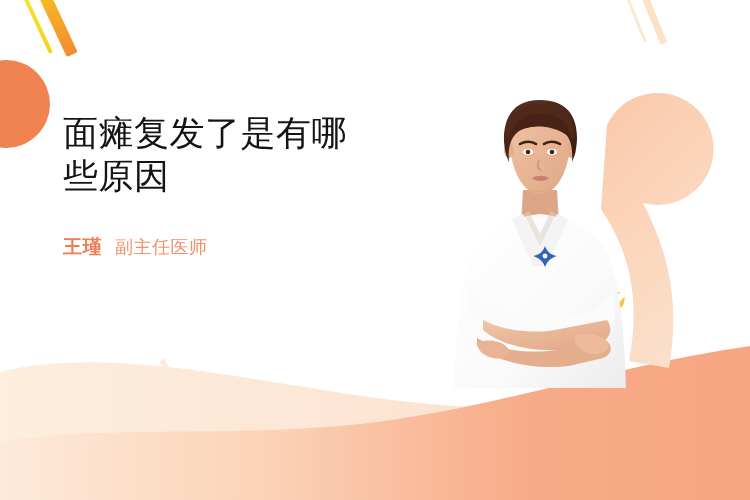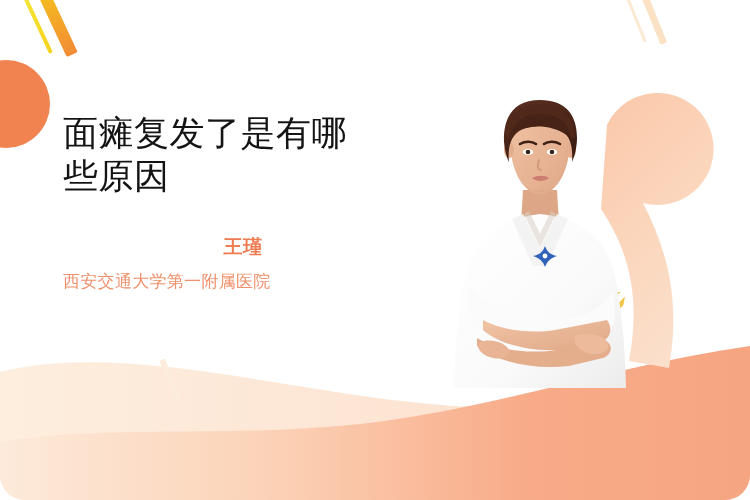--- a/index.html
+++ b/index.html
@@ -11,21 +11,20 @@
   body {
     font-family: "Liberation Sans", "DejaVu Sans", sans-serif;
   }
 
   #cover {
     position: relative;
     width: 750px;
     height: 500px;
     overflow: hidden;
     background: #ffffff;
-    border-radius: 25px;
   }
 
   
   .bg-layer {
     position: absolute;
     inset: 0;
     width: 750px;
     height: 500px;
     pointer-events: none;
   }
@@ -150,21 +149,20 @@
     color: #141414;
     letter-spacing: 0.5px;
     white-space: pre-wrap;
   }
 
   .byline {
     margin: 37px 0 0 0;
     display: flex;
     align-items: baseline;
     gap: 13px;
-    justify-content: center;
   }
   .doctor-name {
     font-size: 19px;
     font-weight: bold;
     color: #ef7d52;
     letter-spacing: 0.5px;
   }
   .doctor-title {
     font-size: 18px;
     font-weight: 400;
@@ -305,20 +303,20 @@
       <path d="M100,88 C106,94 124,94 130,88 C124,96 106,96 100,88 Z" fill="#d9a184" opacity="0.5"></path>
     </g>
   </svg>
 
   <div class="text-block">
     <h1 class="title">面瘫复发了是有哪
 些原因</h1>
 
     <div class="byline">
       <span class="doctor-name">王瑾</span>
+      <span class="doctor-title">副主任医师</span>
     </div>
 
     <div class="affiliation">
-      <div>西安交通大学第一附属医院</div>
     </div>
   </div>
 
 </div>
 
 </body></html>

